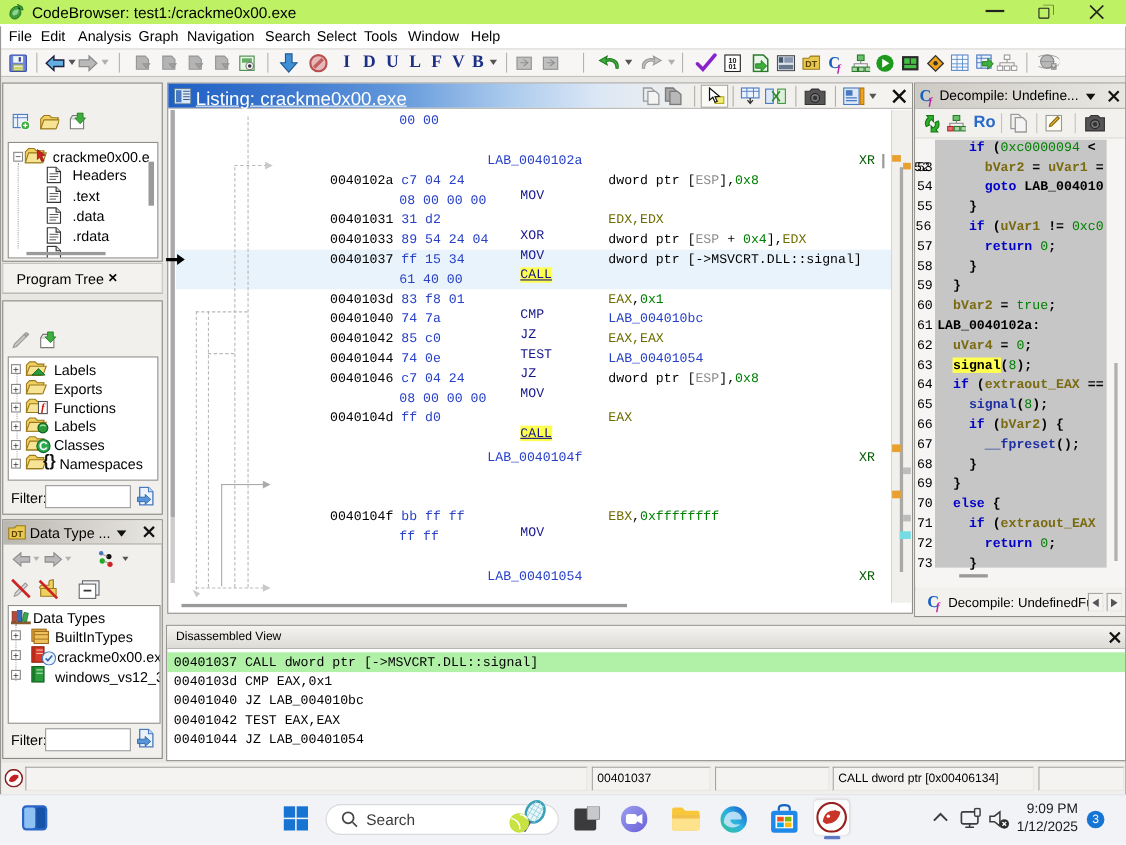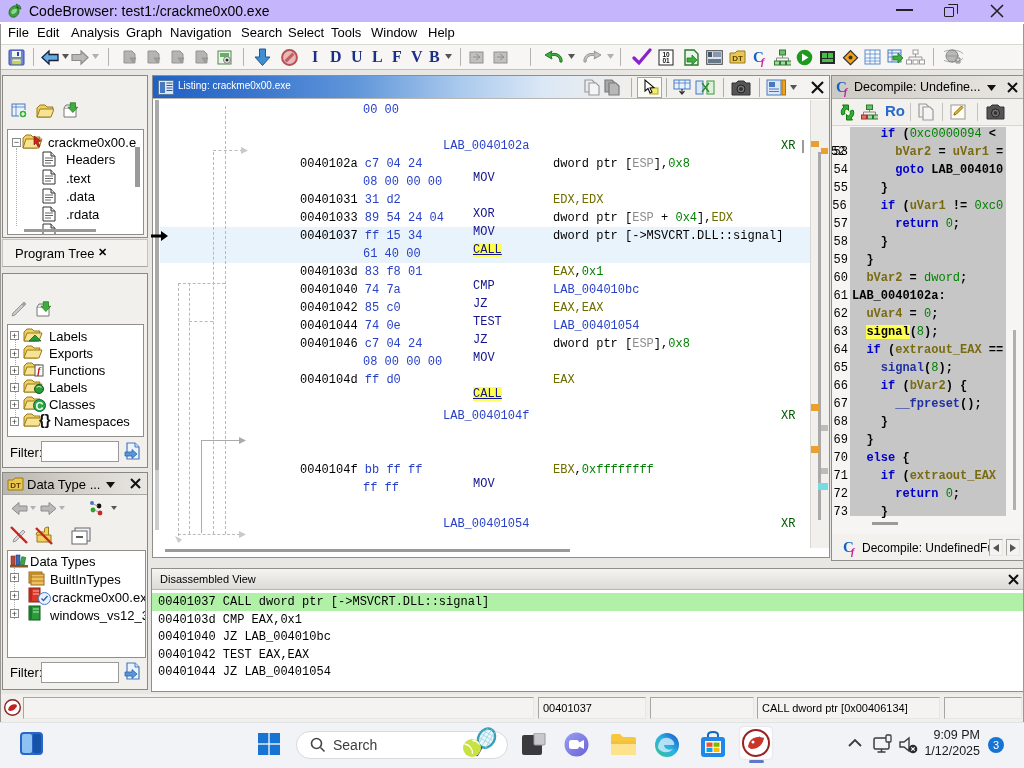--- a/index.html
+++ b/index.html
@@ -19,21 +19,21 @@
   .k { color:#0000c8; font-weight:bold; } 
   .n { color:#008000; font-weight:normal; } 
   .v { color:#7a6a10; font-weight:bold; } 
   .f { color:#2030a0; font-weight:bold; } 
   .hl { background:#ffff4d; }
   .sep { width:1px; background:#b5b3af; position:absolute; top:3px; bottom:3px; }
 </style>
 </head>
 <body>
 
-<div class="abs" id="titlebar" style="left:0;top:0;width:1024px;height:22px;background:#c4b5fd;">
+<div class="abs" id="titlebar" style="left:0;top:0;width:1024px;height:22px;background:#bef264;">
   <svg class="abs" style="left:7px;top:3px" width="16" height="16" viewBox="0 0 16 16">
       <path d="M2 10 C2 5 6 2 10 3 L9 1 L13 3 L14 6 L11 6 C13 8 12 12 8 14 C5 15 2 13 2 10 Z" fill="#3f9e3f" stroke="#1d6a1d" stroke-width=".8"></path>
       <path d="M4 9 C5 6 8 5 10 6 C10 9 8 11 5 11 Z" fill="#8fd48f"></path>
       <circle cx="10.5" cy="4.5" r=".9" fill="#0a3a0a"></circle>
     </svg>
   <span class="abs" style="left:29px;top:3px;font-size:14px;color:#000;">CodeBrowser: test1:/crackme0x00.exe</span>
   <span class="abs" style="left:896px;top:9px;width:17px;height:2px;background:#222;"></span>
   <span class="abs" style="left:944px;top:7px;width:10px;height:10px;border:1.5px solid #222;border-radius:1px;"></span>
   <span class="abs" style="left:948px;top:4px;width:10px;height:10px;border-top:1.5px solid #222;border-right:1.5px solid #222;border-radius:1px;"></span>
   <svg class="abs" style="left:989px;top:3px" width="16" height="16" viewBox="0 0 16 16">
@@ -452,21 +452,21 @@
 
 <div id="listing">
   <div class="abs" style="left:152px;top:75px;width:678px;height:483px;border:1px solid #8f8e89;background:#fff;"></div>
 
   <div class="abs" style="left:153px;top:76px;width:676px;height:23px;background:linear-gradient(90deg,#1f60c4 0%,#3a76ce 15%,#6096da 30%,#a8c8ec 45%,#dce8f6 58%,#f0efec 70%,#f4f3f0 100%);border-bottom:1px solid #b8b6b2;">
     <svg class="abs" style="left:5px;top:4px" width="16" height="15" viewBox="0 0 16 15">
         <rect x="0.5" y="0.5" width="15" height="14" fill="#dce8f4" stroke="#5a7a9a"></rect>
         <rect x="2" y="2" width="5" height="11" fill="#4878c0"></rect>
         <path d="M8.5 3 h6 M8.5 5.5 h6 M8.5 8 h6 M8.5 10.5 h6" stroke="#35568a" stroke-width="1"></path>
       </svg>
-    <span class="abs" style="left:25px;top:4px;font-size:10px;color:#fff;">Listing:  crackme0x00.exe</span>
+    <span class="abs" style="left:25px;top:4px;font-size:17px;color:#fff;text-decoration:underline;">Listing:  crackme0x00.exe</span>
     <svg class="abs" style="left:430px;top:3px" width="18" height="17" viewBox="0 0 18 17">
         <path d="M2 1 h7 l3 3 v9 h-10 z" fill="none" stroke="#9a9a9a" stroke-width="1.2"></path>
         <path d="M6 4 h7 l3 3 v9 h-10 z" fill="#f4f4f4" stroke="#9a9a9a" stroke-width="1.2"></path>
       </svg>
     <svg class="abs" style="left:450px;top:3px" width="18" height="17" viewBox="0 0 18 17">
         <path d="M2 1 h7 l3 3 v9 h-10 z" fill="#a8a8a8" stroke="#7a7a7a" stroke-width="1.2"></path>
         <path d="M6 4 h7 l3 3 v9 h-10 z" fill="#b8b8b8" stroke="#7a7a7a" stroke-width="1.2"></path>
       </svg>
     <span class="abs" style="left:478px;top:2px;width:1px;height:19px;background:#b0aeaa;"></span>
     <span class="abs" style="left:484px;top:1px;width:25px;height:21px;border:1px solid #a8a69f;background:#fbfbf6;"></span>
@@ -652,21 +652,21 @@
   </div>
   <div id="deccode" class="mono" style="position:absolute;left:0;top:0;color:#000;font-weight:bold;">
     <span class="abs" style="left:852px;top:127px">    <span class="k">if</span> (<span class="n">0xc0000094</span> &lt;</span>
     <span class="abs" style="left:852px;top:145px">      <span class="v">bVar2</span> = <span class="v">uVar1</span> =</span>
     <span class="abs" style="left:852px;top:163px">      <span class="k">goto</span> LAB_004010</span>
     <span class="abs" style="left:852px;top:181px">    }</span>
     <span class="abs" style="left:852px;top:199px">    <span class="k">if</span> (<span class="v">uVar1</span> != <span class="n">0xc0</span></span>
     <span class="abs" style="left:852px;top:217px">      <span class="k">return</span> <span class="n">0</span>;</span>
     <span class="abs" style="left:852px;top:235px">    }</span>
     <span class="abs" style="left:852px;top:253px">  }</span>
-    <span class="abs" style="left:852px;top:271px">  <span class="v">bVar2</span> = <span class="n">dword</span>;</span>
+    <span class="abs" style="left:852px;top:271px">  <span class="v">bVar2</span> = <span class="n">true</span>;</span>
     <span class="abs" style="left:852px;top:289px">LAB_0040102a:</span>
     <span class="abs" style="left:852px;top:307px">  <span class="v">uVar4</span> = <span class="n">0</span>;</span>
     <span class="abs" style="left:852px;top:325px">  <span class="hl">signal</span>(<span class="n">8</span>);</span>
     <span class="abs" style="left:852px;top:343px">  <span class="k">if</span> (<span class="v">extraout_EAX</span> ==</span>
     <span class="abs" style="left:852px;top:361px">    <span class="f">signal</span>(<span class="n">8</span>);</span>
     <span class="abs" style="left:852px;top:379px">    <span class="k">if</span> (<span class="v">bVar2</span>) {</span>
     <span class="abs" style="left:852px;top:397px">      <span class="f">__fpreset</span>();</span>
     <span class="abs" style="left:852px;top:415px">    }</span>
     <span class="abs" style="left:852px;top:433px">  }</span>
     <span class="abs" style="left:852px;top:451px">  <span class="k">else</span> {</span>

